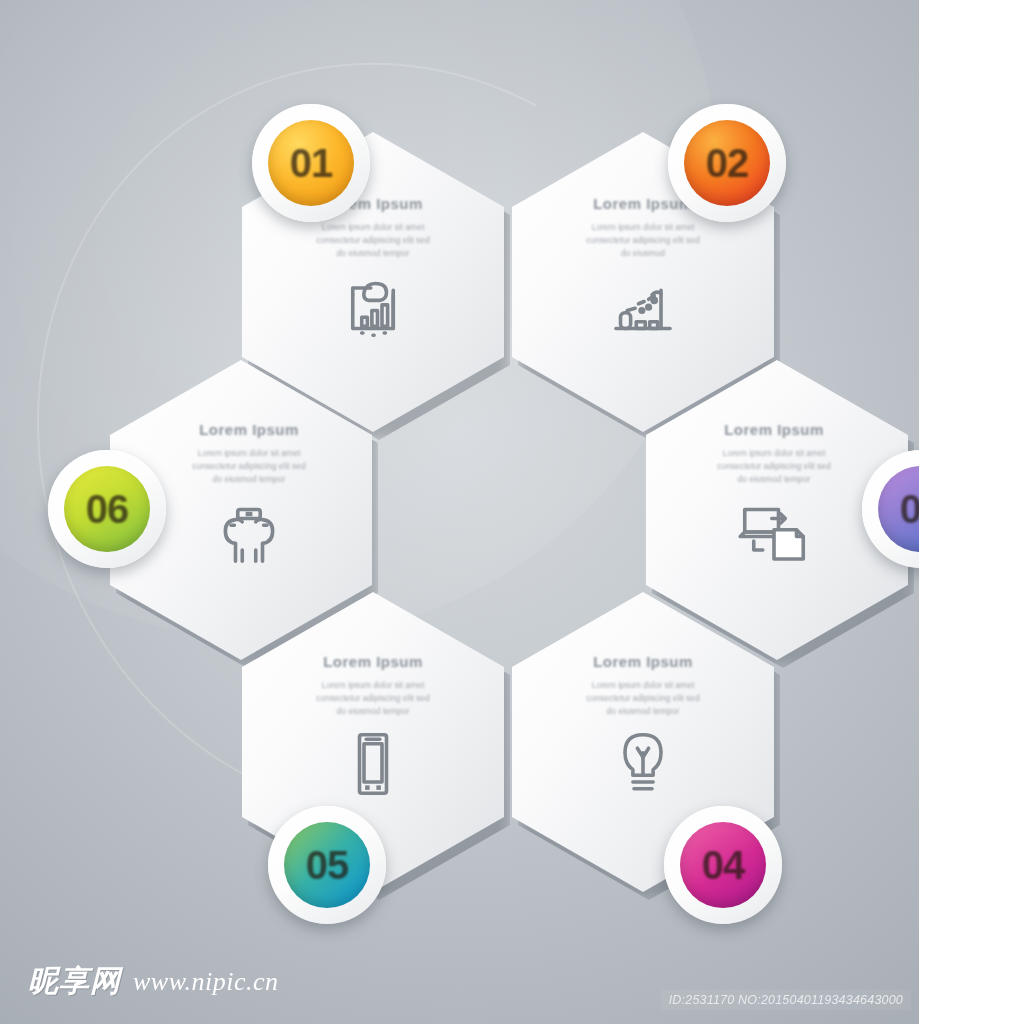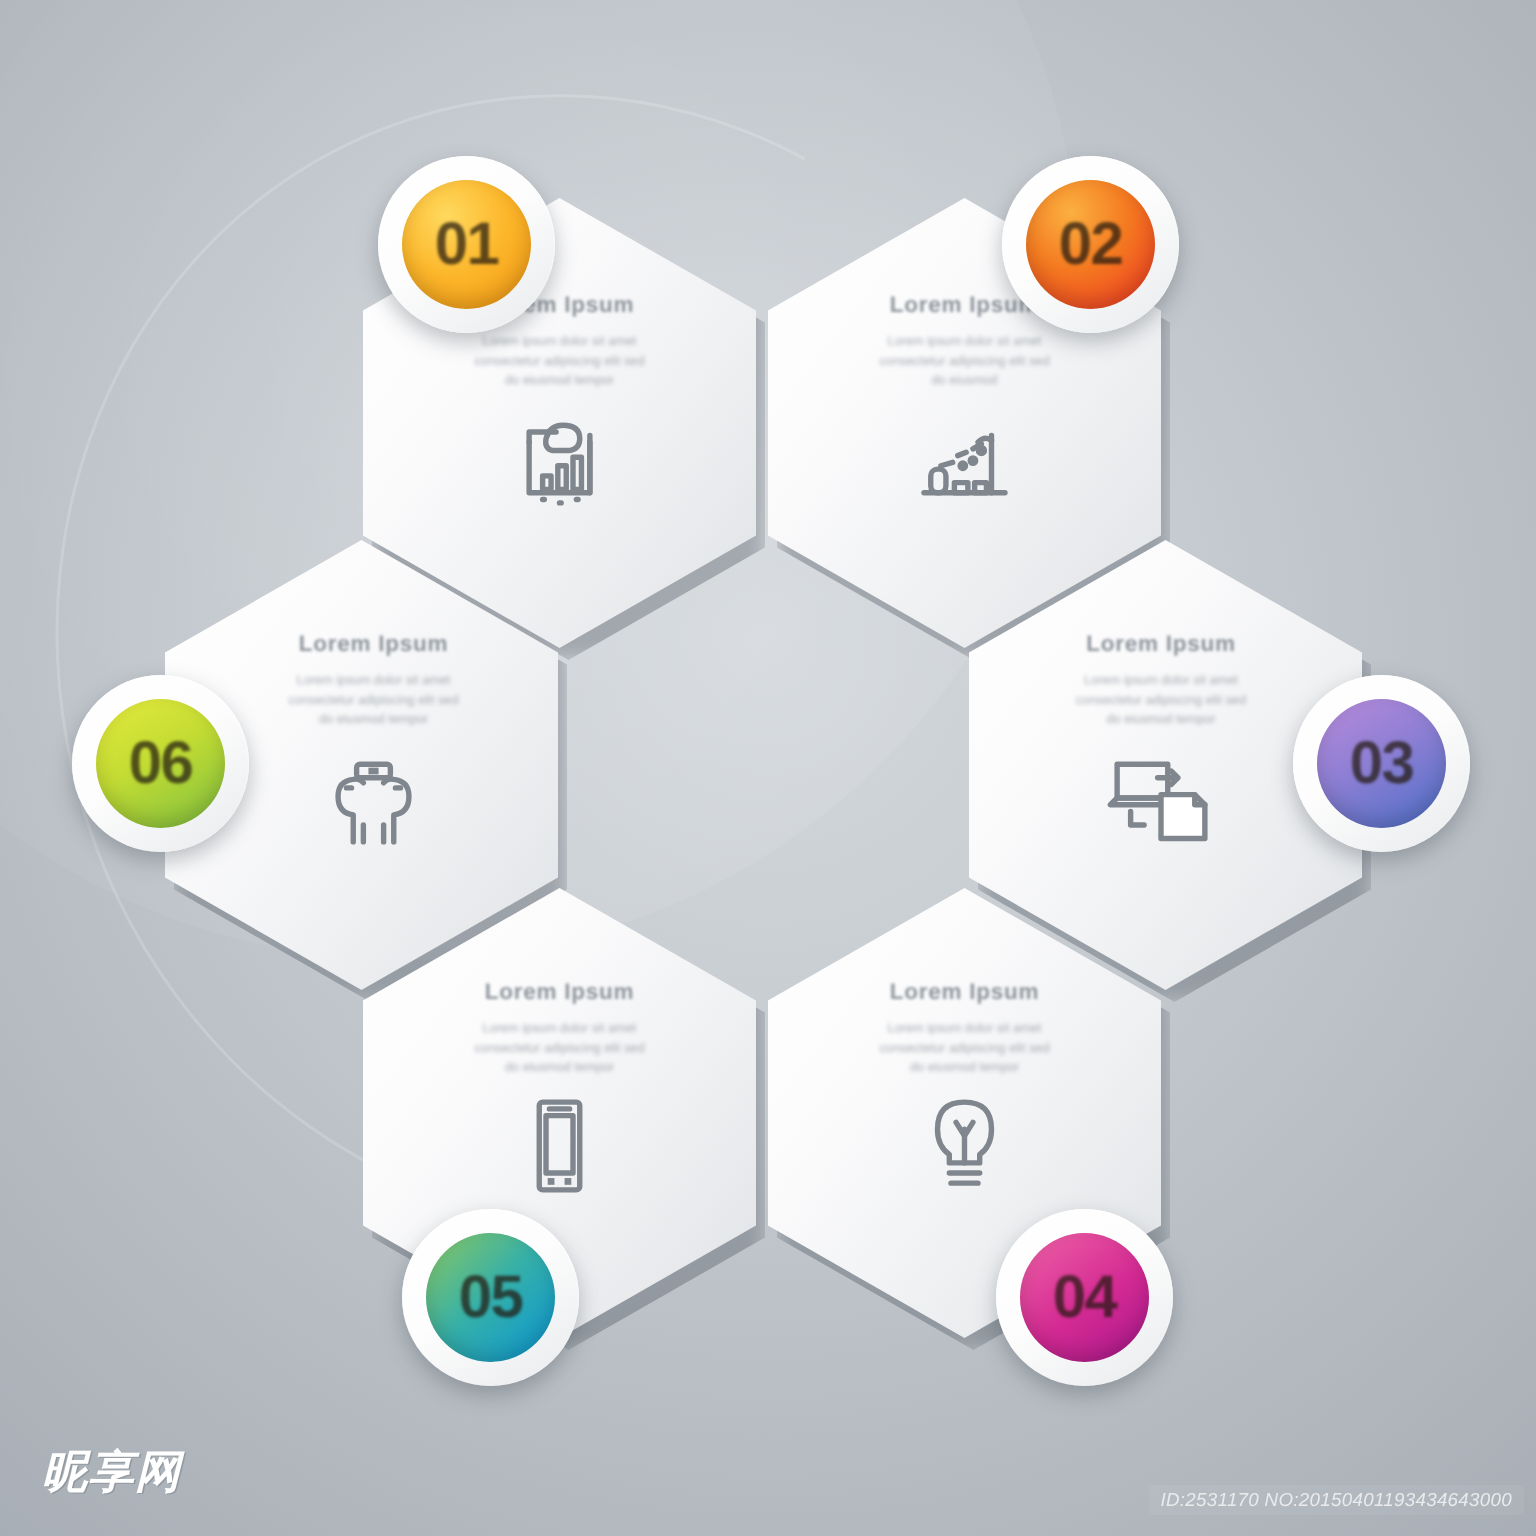--- a/index.html
+++ b/index.html
@@ -6,21 +6,21 @@
 
   html, body {
     width: 1024px;
     height: 1024px;
     overflow: hidden;
     font-family: "Liberation Sans", sans-serif;
   }
 
   #stage {
     position: relative;
-    width: 1024px;
+    width: 919px;
     height: 1024px;
     background:
       radial-gradient(circle at 50% 42%, #d4d8dc 0%, #c9ced3 30%, #b9bfc5 62%, #a8aeb5 100%);
     overflow: hidden;
   }
 
   
   .bg-swoosh {
     position: absolute;
     left: -180px; top: -260px;
@@ -323,17 +323,18 @@
   </div>
 
   <div class="badge" style="left:48px; top:450px;">
     <div class="badge-disc" style="background:linear-gradient(150deg, #e6ea3c 0%, #c3dc33 45%, #7fbf3f 100%);">
       <span class="badge-num">06</span>
     </div>
   </div>
 
   <div class="wm">
     <span class="wm-cn">昵享网</span>
+    <span class="wm-url">www.nipic.cn</span>
   </div>
 
   <div class="id-strip">ID:2531170 NO:20150401193434643000</div>
 
 </div>
 
 </body></html>

